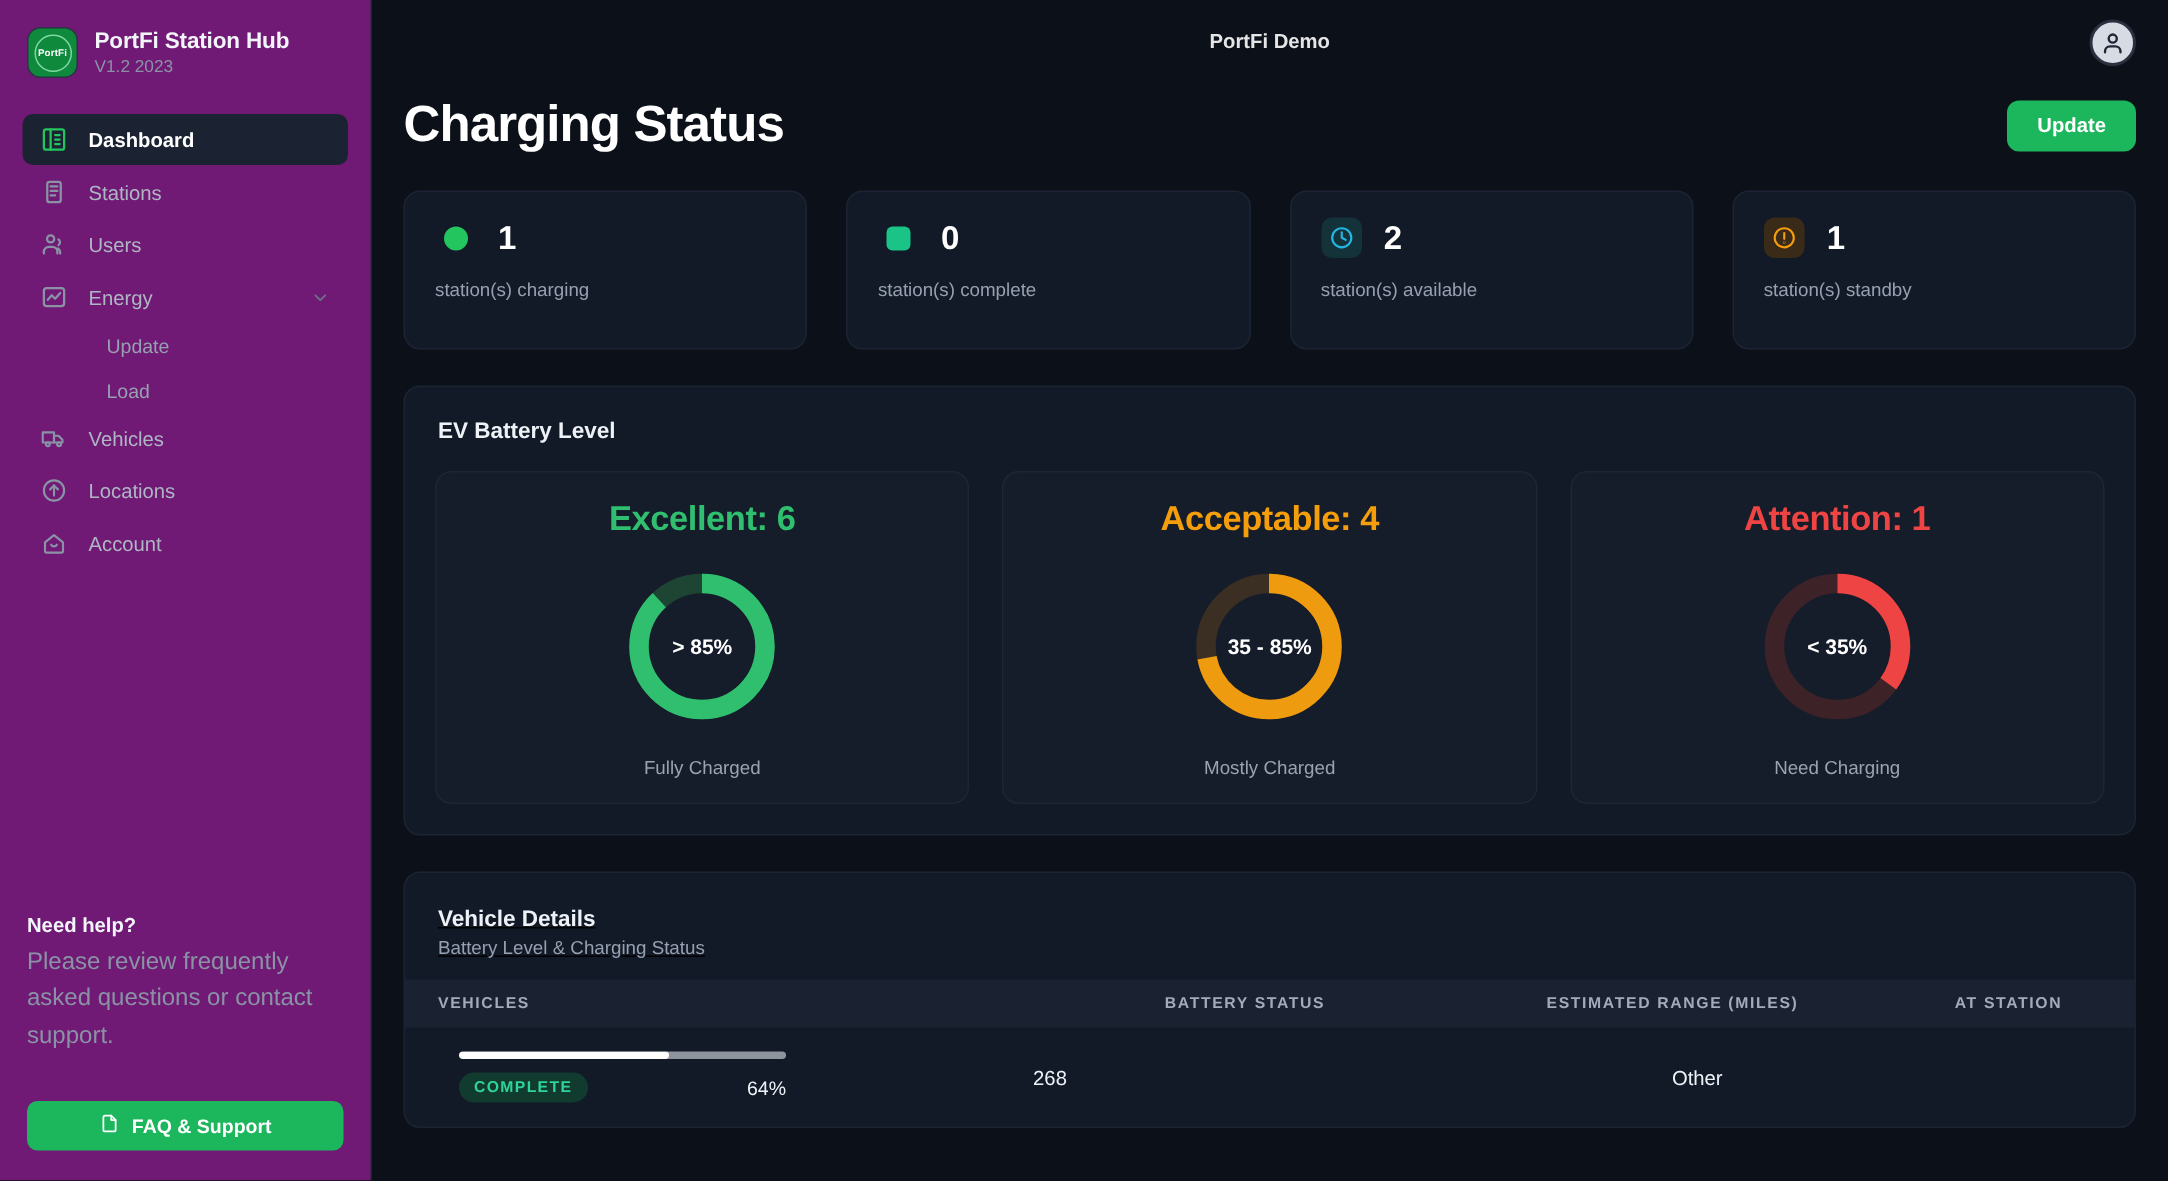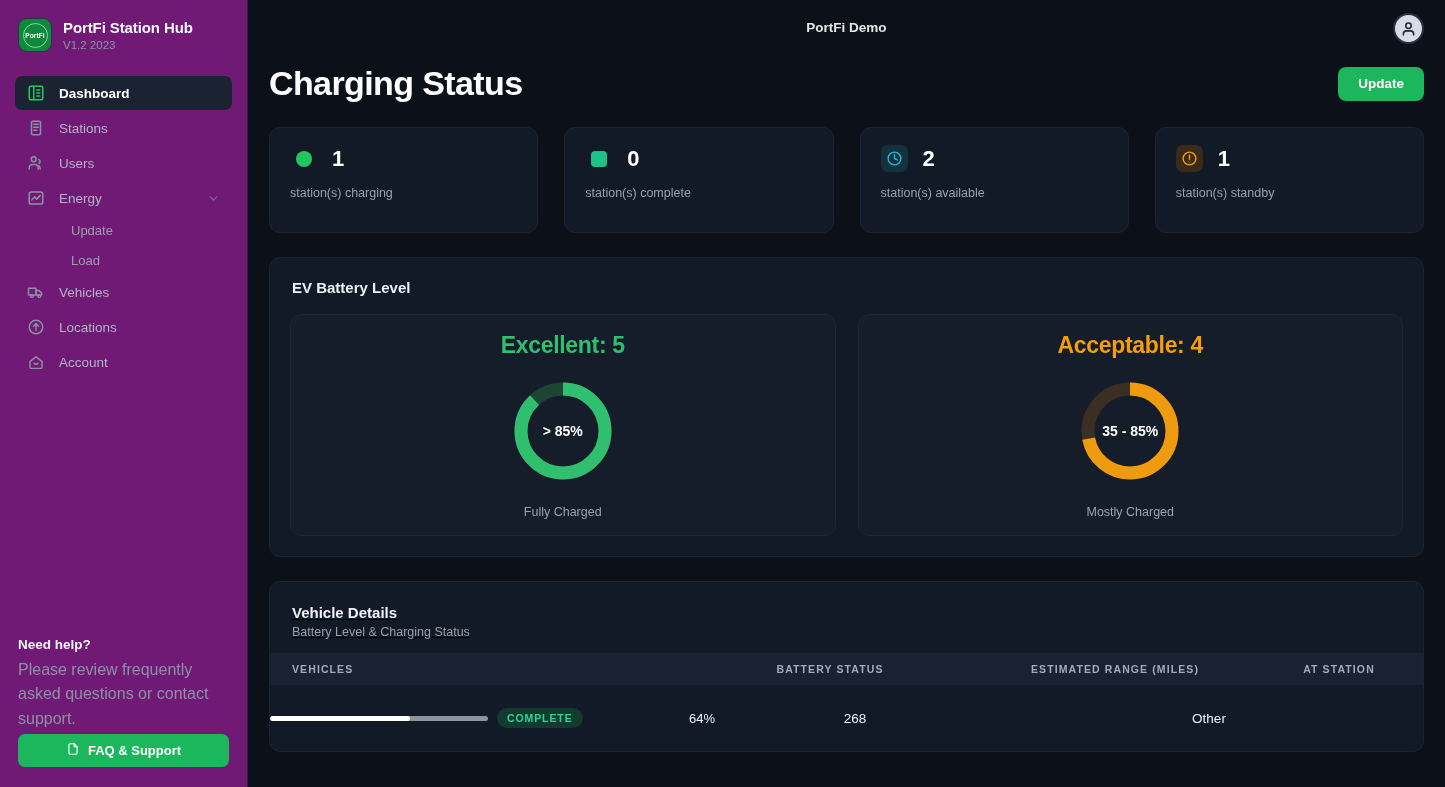--- a/index.html
+++ b/index.html
@@ -52,21 +52,21 @@
     height: 30px; margin: 0 15px; padding-left: 56px;
     display: flex; align-items: center; cursor: pointer;
     font-size: 13px; color: #97a0b0; border-radius: 7px;
   }
   .spacer { flex: 1; }
 
   .help { padding: 0 18px 20px 18px; }
   .help-title { font-size: 13.5px; font-weight: 700; color: #f2f5f9; margin-bottom: 6px; }
   .help-body { font-size: 16px; color: #8a93a5; line-height: 1.55; }
   .faq-btn {
-    margin-top: 2px; height: 33px; width: 100%;
+    margin-top: 30px; height: 33px; width: 100%;
     background: #1cb65c; border: none; border-radius: 7px; cursor: pointer;
     display: flex; align-items: center; justify-content: center; gap: 8px;
     color: #ffffff; font-size: 13px; font-weight: 700;
     font-family: "Liberation Sans", sans-serif;
   }
   .faq-btn svg { width: 14px; height: 14px; }
 
   
   .main { flex: 1; height: 787px; overflow: hidden; position: relative; background: #0c1119; }
   .topbar {
@@ -138,21 +138,21 @@
   .c3 { flex: 0 0 280px; text-align: center; }
   .c4 { flex: 1; text-align: center; }
   .tbl-row { display: flex; align-items: center; padding: 14px 0 14px 0; min-height: 66px; }
   .veh-cell { display: flex; align-items: center; gap: 16px; }
   .veh-ico {
     width: 33px; height: 33px; border-radius: 50%; background: #dfe3ea;
     display: flex; align-items: center; justify-content: center; flex: 0 0 33px;
   }
   .veh-ico svg { width: 19px; height: 19px; color: #1b2130; }
   .veh-name { font-size: 13.5px; color: #eef2f7; }
-  .bat-cell { display: flex; align-items: center; gap: 9px; }
+  .bat-cell { display: flex; flex-direction: column; align-items: center; gap: 9px; }
   .bar { width: 218px; height: 5px; border-radius: 3px; background: #8e949e; overflow: hidden; }
   .bar-fill { height: 5px; background: #ffffff; border-radius: 3px; }
   .bat-sub { width: 218px; display: flex; align-items: center; justify-content: space-between; }
   .badge {
     background: #123b30; color: #2fd498; font-size: 10.5px; font-weight: 700;
     letter-spacing: 0.9px; padding: 4px 10px; border-radius: 11px;
   }
   .pct { font-size: 13px; color: #eef2f7; }
   .cell-txt { font-size: 13.5px; color: #eef2f7; }
 </style>
@@ -353,21 +353,21 @@
         </div>
         <div class="stat-label">station(s) standby</div>
       </div>
     </section>
 
     <section class="panel">
       <div class="panel-title">EV Battery Level</div>
       <div class="battery-row">
 
         <div class="bat-card">
-          <div class="bat-head" style="color:#2fbf6f">Excellent: 5</div>
+          <div class="bat-head" style="color:#2fbf6f">Excellent: 6</div>
           <div class="donut">
             <svg viewBox="0 0 108 108">
               <circle cx="54" cy="54" r="42" fill="none" stroke="#1e4533" stroke-width="13"></circle>
               <circle cx="54" cy="54" r="42" fill="none" stroke="#2fbf6f" stroke-width="13" stroke-dasharray="232.23 263.89" stroke-dashoffset="0"></circle>
             </svg>
             <div class="donut-label">&gt; 85%</div>
           </div>
           <div class="bat-foot">Fully Charged</div>
         </div>
 
@@ -376,20 +376,31 @@
           <div class="donut">
             <svg viewBox="0 0 108 108">
               <circle cx="54" cy="54" r="42" fill="none" stroke="#3a2f22" stroke-width="13"></circle>
               <circle cx="54" cy="54" r="42" fill="none" stroke="#ef9b0f" stroke-width="13" stroke-dasharray="190.00 263.89" stroke-dashoffset="0"></circle>
             </svg>
             <div class="donut-label">35 - 85%</div>
           </div>
           <div class="bat-foot">Mostly Charged</div>
         </div>
 
+        <div class="bat-card">
+          <div class="bat-head" style="color:#ef4444">Attention: 1</div>
+          <div class="donut">
+            <svg viewBox="0 0 108 108">
+              <circle cx="54" cy="54" r="42" fill="none" stroke="#3d2328" stroke-width="13"></circle>
+              <circle cx="54" cy="54" r="42" fill="none" stroke="#ef4444" stroke-width="13" stroke-dasharray="92.36 263.89" stroke-dashoffset="0"></circle>
+            </svg>
+            <div class="donut-label">&lt; 35%</div>
+          </div>
+          <div class="bat-foot">Need Charging</div>
+        </div>
       </div>
     </section>
 
     <section class="panel">
       <div class="vd-head">
         <div class="vd-title">Vehicle Details</div>
         <div class="vd-sub">Battery Level &amp; Charging Status</div>
       </div>
 
       <div class="tbl">

